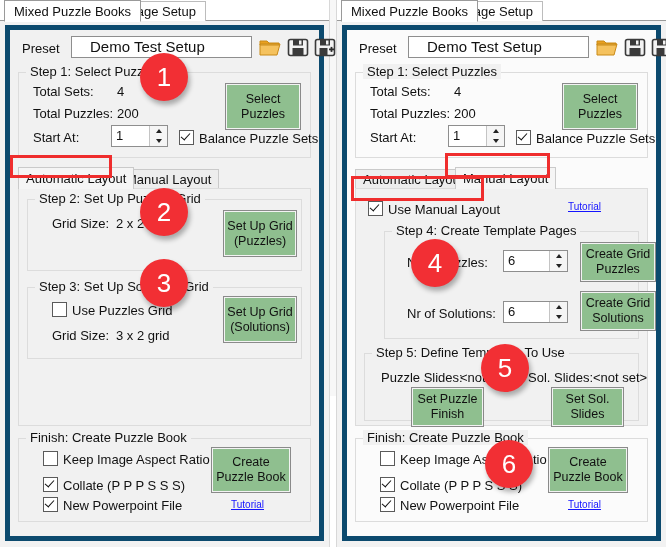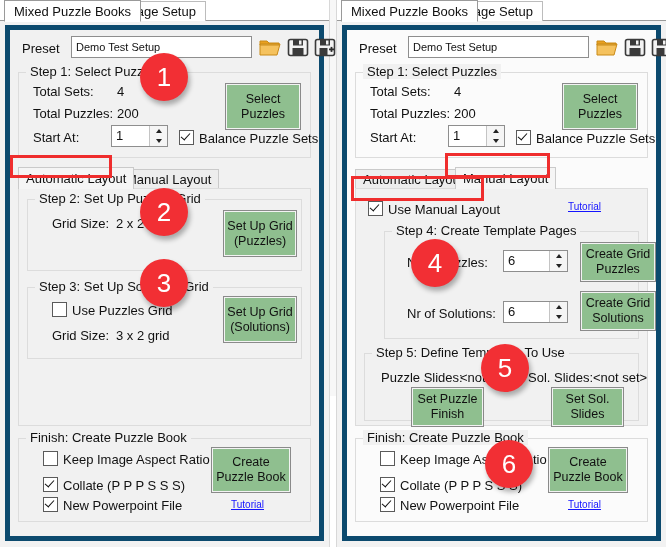--- a/index.html
+++ b/index.html
@@ -69,21 +69,21 @@
     border: 5px solid #0c4a6e;
     box-sizing: border-box;
   }
 
   
   .preset-row { position: absolute; top: 6px; left: 8px; right: 6px; height: 24px; }
   .lbl-preset { position:absolute; left:4px; top:5px; font-size:13px; color:#111; }
   .preset-input {
     position:absolute; left:53px; top:0; width:181px; height:22px;
     border:1px solid #8e8e8e; background:#ffffff;
-    font-size:11px; color:#111; padding:0 4px;
+    font-size:15px; color:#111; padding:0 18px;
     box-sizing:border-box; line-height:20px;
     white-space:nowrap; overflow:hidden;
   }
   .icon-btn {
     position:absolute; top:0px; width:24px; height:23px;
     box-sizing:border-box;
   }
   .icon-btn.b1 { left:240px; }
   .icon-btn.b2 { left:268px; }
   .icon-btn.b3 { left:295px; }

